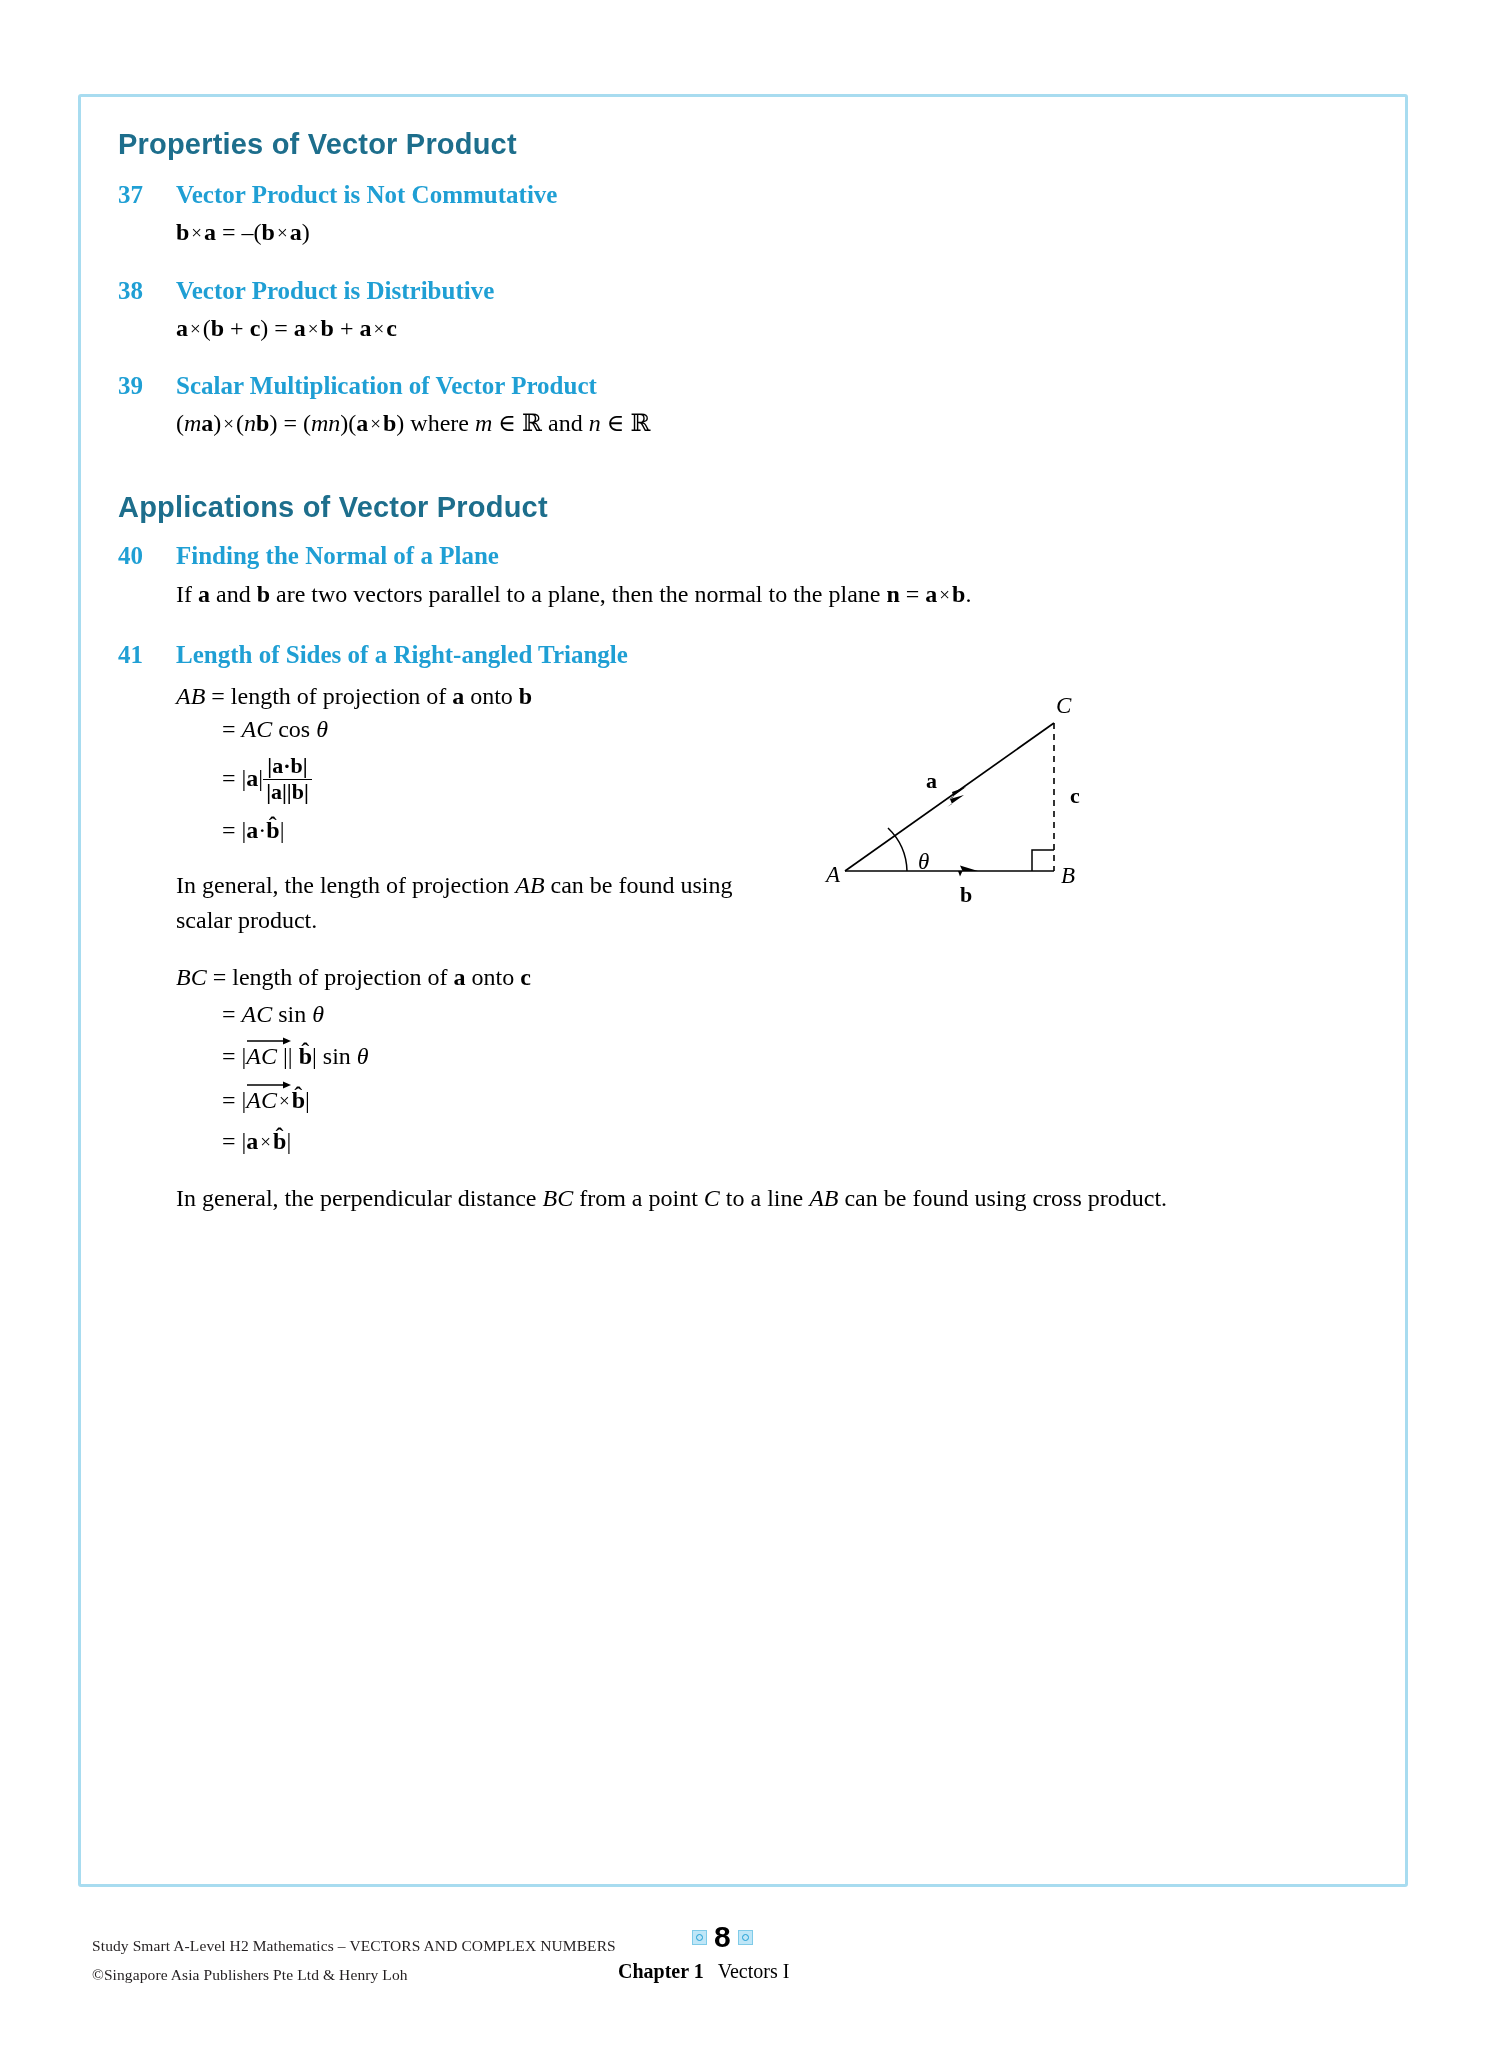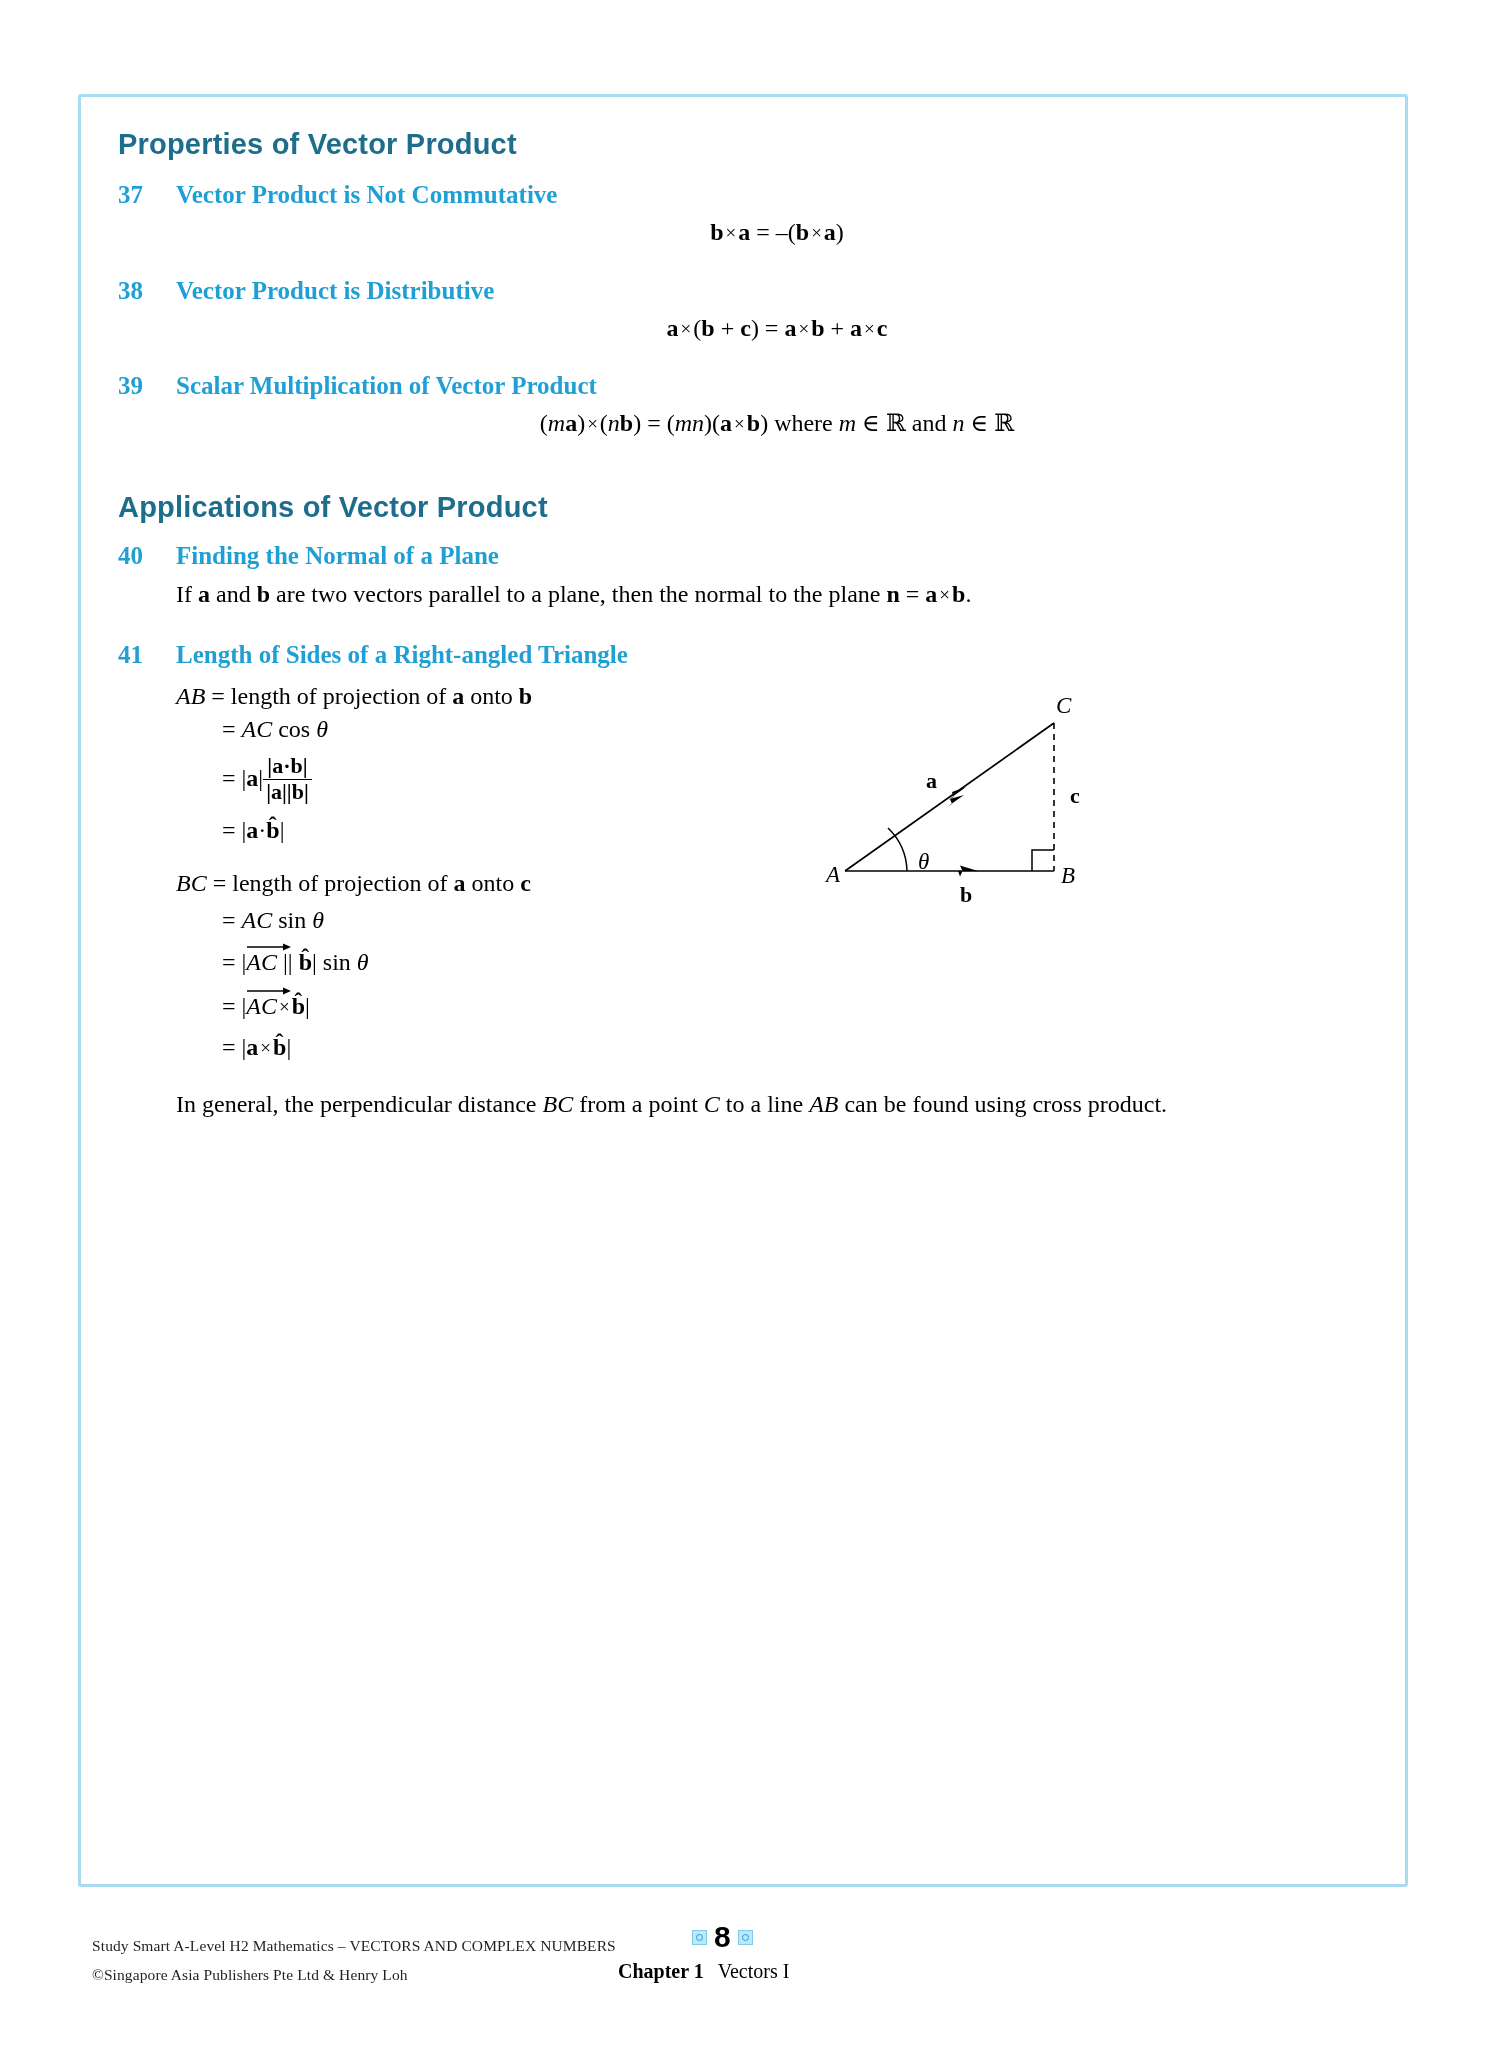--- a/index.html
+++ b/index.html
@@ -69,21 +69,20 @@
   }
   .item-body {
     margin-left: 58px;
     font-size: 24px;
     line-height: 1.38;
   }
 
   .formula {
     font-size: 24px;
     line-height: 1.4;
-    text-align: center;
   }
   .bf { font-weight: bold; }
   .it { font-style: italic; }
   .times { font-size: 19px; vertical-align: 1px; padding: 0 2px; }
 
   .para {
     font-size: 24px;
     line-height: 1.45;
   }
 
@@ -292,20 +291,23 @@
         <text x="253" y="192" font-family="Liberation Serif, serif" font-size="23" font-style="italic">B</text>
         <text x="248" y="22" font-family="Liberation Serif, serif" font-size="23" font-style="italic">C</text>
         <text x="110" y="178" font-family="Liberation Serif, serif" font-size="23" font-style="italic">θ</text>
         <text x="118" y="97" font-family="Liberation Serif, serif" font-size="22" font-weight="bold">a</text>
         <text x="152" y="211" font-family="Liberation Serif, serif" font-size="22" font-weight="bold">b</text>
         <text x="262" y="112" font-family="Liberation Serif, serif" font-size="22" font-weight="bold">c</text>
       </svg>
     </div>
   </div>
 
+  <div class="para" style="margin-left:58px; margin-top:24px; width:570px;">
+    In general, the length of projection <span class="it">AB</span> can be found using scalar product.
+  </div>
 
   <div class="deriv" style="margin-top:26px;">
     <div class="deriv-row">
       <span class="it">BC</span> = length of projection of <span class="bf">a</span> onto <span class="bf">c</span>
     </div>
     <div class="deriv-row indent" style="margin-top:10px;">
       = <span class="it">AC</span> sin <span class="it">θ</span>
     </div>
     <div class="deriv-row indent" style="margin-top:12px;">
       = |<span class="vecarrow"><span class="vv">AC</span><svg class="arrowbar" viewBox="0 0 44 9" preserveAspectRatio="none">

